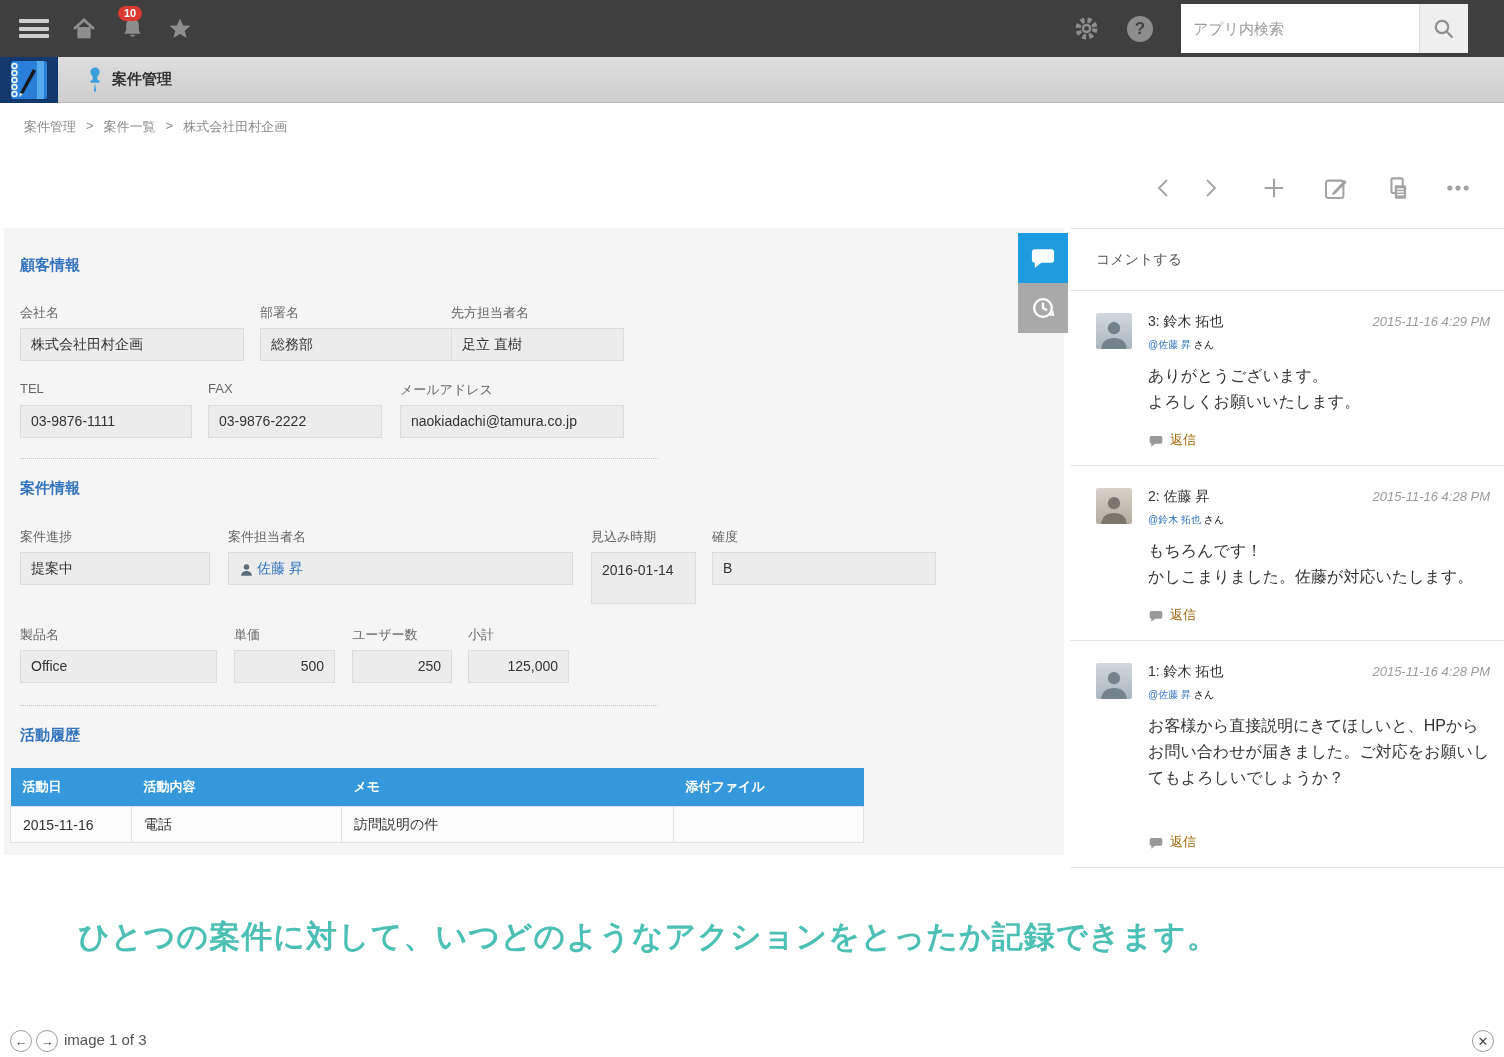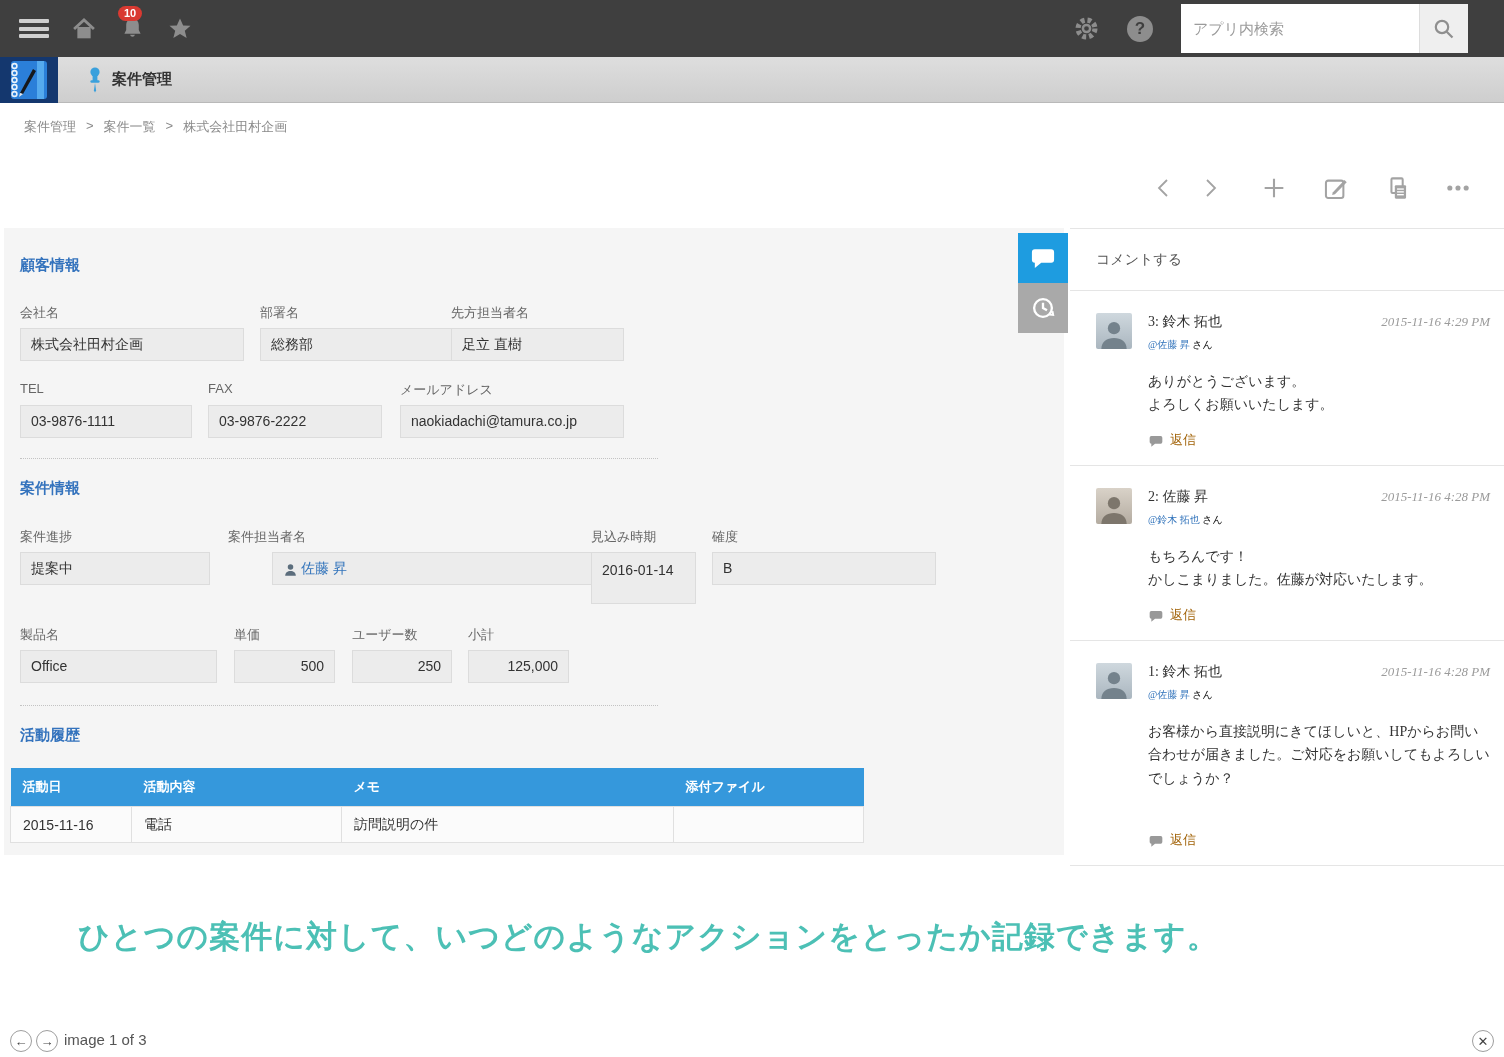--- a/index.html
+++ b/index.html
@@ -56,31 +56,31 @@
   
   .side-tab { position:absolute; left:1018px; width:50px; height:50px; display:flex; align-items:center; justify-content:center; cursor:pointer; }
   .tab-comment { top:233px; background:#1e9ce0; }
   .tab-history { top:283px; background:#a9a9a9; }
 
   
   .panel { position:absolute; left:1070px; top:228px; width:434px; height:627px; background:#fff;
     border-top:1px solid #e5e5e5; }
   .compose { height:62px; border-bottom:1px solid #e5e5e5; padding:22px 0 0 26px; font-size:14px; color:#555; cursor:pointer; }
   .comment { padding:22px 14px 16px 26px; border-bottom:1px solid #e5e5e5; }
-  .c-head { display:flex;font-family:Liberation Serif, serif; }
+  .c-head { display:flex; }
   .avatar { width:36px; height:36px; border-radius:2px; flex:0 0 36px; display:flex; align-items:flex-end; justify-content:center; overflow:hidden; }
   .av-a { background:linear-gradient(#cfd8de,#aab6bf); color:#74828c; }
   .av-b { background:linear-gradient(#d9d2c8,#b4aca1); color:#7d766c; }
   .c-body { flex:1; margin-left:16px; }
   .c-row1 { display:flex; justify-content:space-between; align-items:baseline; }
   .c-name { font-size:14px; color:#333; }
   .c-time { font-size:13px; color:#9b9b9b; font-style:italic; }
   .c-mention { font-size:10px; margin-top:7px; }
   .c-mention .m-link { color:#3173bb; cursor:pointer; }
-  .c-text { font-size:14px; color:#333; line-height:1.65; margin-top:18px; }
+  .c-text { font-size:16px; color:#333; line-height:1.65; margin-top:11px; }
   .c-reply { display:flex; align-items:flex-end; gap:6px; margin-top:15px; color:#a16207; font-size:13px; cursor:pointer; }
 
   
   .caption { position:absolute; left:0; top:916px; width:1297px; text-align:center;
     font-size:31px; font-weight:bold; color:#4cc0b5; letter-spacing:1px; }
 
   
   .pagerbar { position:absolute; left:0; top:1020px; width:1504px; height:37px; }
   .circle-btn { position:absolute; width:22px; height:22px; border:1px solid #9e9e9e; border-radius:50%;
     background:#fff; color:#444; display:flex; align-items:center; justify-content:center;
@@ -233,21 +233,21 @@
 
   <div class="dotline" style="top:230px;"></div>
 
   <div class="sec-title" style="top:251px;">案件情報</div>
   <div class="flabel" style="left:16px; top:300px;">案件進捗</div>
   <div class="flabel" style="left:224px; top:300px;">案件担当者名</div>
   <div class="flabel" style="left:587px; top:300px;">見込み時期</div>
   <div class="flabel" style="left:708px; top:300px;">確度</div>
 
   <div class="fbox" style="left:16px; top:324px; width:190px;">提案中</div>
-  <div class="fbox" style="left:224px; top:324px; width:345px;margin-left:44px;">
+  <div class="fbox" style="left:224px; top:324px; width:345px;">
     <span class="ownerlink">
       <svg width="15" height="15" viewBox="0 0 24 24" fill="#5b6d7c">
           <circle cx="12" cy="8" r="4.4"></circle>
           <path d="M3.5 22 c0-5 3.8-7.6 8.5-7.6 s8.5 2.6 8.5 7.6 z"></path>
         </svg>
       <span>佐藤 昇</span>
     </span>
   </div>
   <div class="fbox wrap" style="left:587px; top:324px; width:105px; height:52px;">2016-01-14</div>
   <div class="fbox" style="left:708px; top:324px; width:224px;">B</div>

